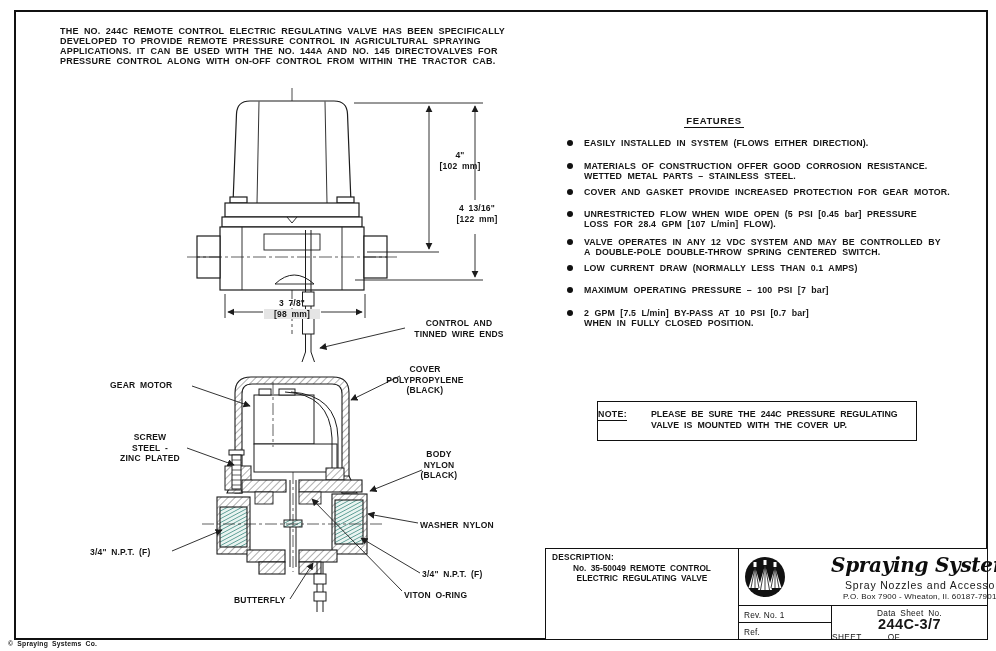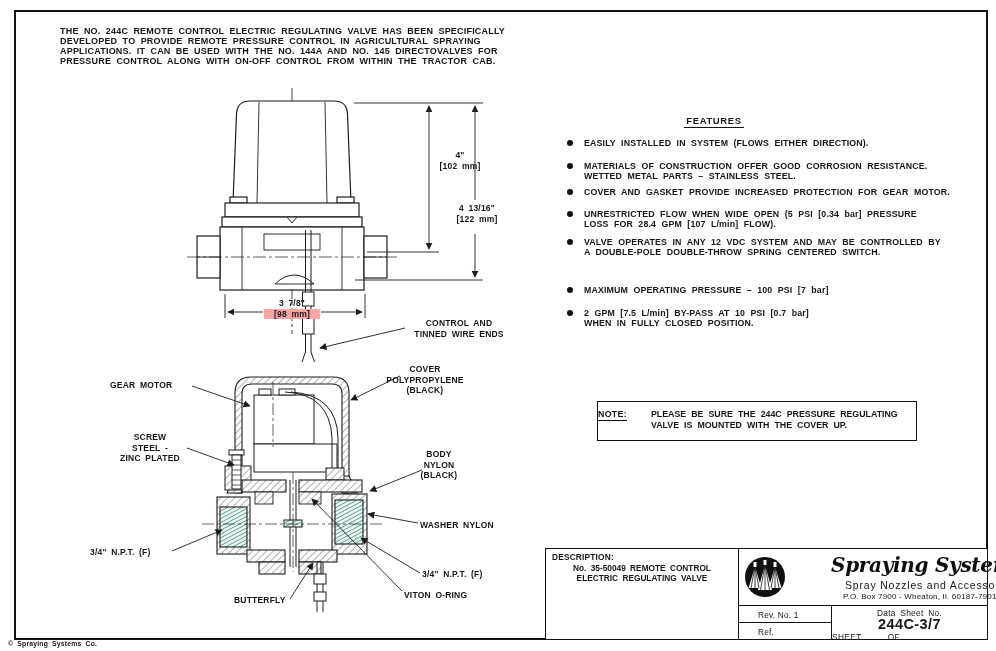--- a/index.html
+++ b/index.html
@@ -37,21 +37,21 @@
   #logo-row{height:56px;border-bottom:1.6px solid #111;display:flex;align-items:center;padding:0 4px;position:relative;}
   #company-stack{flex:1;position:relative;height:100%;}
   #company-name{position:absolute;left:44px;top:4px;font-family:"DejaVu Serif",serif;font-style:italic;
                 font-weight:700;font-size:20px;letter-spacing:-.3px;white-space:nowrap;color:#0d0d0d;}
   #tagline{position:absolute;left:58px;top:30px;font-size:10.5px;font-weight:400;letter-spacing:.8px;white-space:nowrap;}
   #address{position:absolute;left:56px;top:43px;font-size:8px;font-weight:400;letter-spacing:.2px;white-space:nowrap;}
   #revref-row{flex:1;display:flex;}
   #revref-col{width:92px;border-right:1.8px solid #111;display:flex;flex-direction:column;}
   .rr-cell{flex:1;position:relative;font-weight:400;font-size:8.3px;letter-spacing:.2px;}
   .rr-cell:first-child{border-bottom:1.4px solid #111;}
-  .rr-cell span{position:absolute;left:19px;top:4px;}
+  .rr-cell span{position:absolute;left:5px;top:4px;}
   #ds-col{flex:1;position:relative;text-align:center;}
   #ds-label{position:absolute;left:0;top:2px;width:100%;font-size:8.3px;font-weight:400;letter-spacing:.3px;word-spacing:2px;}
   #ds-no{position:absolute;left:0;top:10px;width:100%;font-size:14.5px;font-weight:700;letter-spacing:.4px;}
   #sheet-line{position:absolute;left:0;top:26px;width:100%;display:flex;justify-content:flex-start;gap:26px;
               font-size:8.3px;font-weight:400;letter-spacing:.4px;}
   #copyright{left:8px;top:640px;font-size:6.8px;font-weight:700;letter-spacing:.2px;word-spacing:2px;}
   svg{position:absolute;overflow:visible;}
 </style>
 </head>
 <body>
@@ -126,21 +126,21 @@
     <div class="lbl" style="left:418px;top:138px;width:52px;">
       <div>4"</div>
         <div>[102 mm]</div>
     </div>
     <div class="lbl" style="left:433px;top:191px;width:56px;">
       <div>4 13/16"</div>
         <div>[122 mm]</div>
     </div>
     <div class="lbl" style="left:248px;top:286px;width:56px;">
       <div>3 7/8"</div>
-        <div style="background:#fca5a5;">[98 mm]</div>
+        <div style="background:#e5e5e5;">[98 mm]</div>
     </div>
     <div class="lbl" style="left:388px;top:306px;width:110px;">
       <div>CONTROL AND</div>
         <div>TINNED WIRE ENDS</div>
     </div>
 
     <div id="features-title" class="abs">
       <span>FEATURES</span>
     </div>
     <div class="feat" style="top:149px;">
@@ -158,29 +158,35 @@
     </div>
     <div class="feat" style="top:175px;">
       <span class="dot"></span>
       <div class="ftext">
           <div>COVER AND GASKET PROVIDE INCREASED PROTECTION FOR GEAR MOTOR.</div>
         </div>
     </div>
     <div class="feat" style="top:197px;">
       <span class="dot"></span>
       <div class="ftext">
-          <div>UNRESTRICTED FLOW WHEN WIDE OPEN (5 PSI [0.34 bar] PRESSURE</div>
+          <div>UNRESTRICTED FLOW WHEN WIDE OPEN (5 PSI [0.45 bar] PRESSURE</div>
           <div>LOSS FOR 28.4 GPM [107 L/min] FLOW).</div>
         </div>
     </div>
     <div class="feat" style="top:225px;">
       <span class="dot"></span>
       <div class="ftext">
           <div>VALVE OPERATES IN ANY 12 VDC SYSTEM AND MAY BE CONTROLLED BY</div>
           <div>A DOUBLE-POLE DOUBLE-THROW SPRING CENTERED SWITCH.</div>
+        </div>
+    </div>
+    <div class="feat" style="top:251px;">
+      <span class="dot"></span>
+      <div class="ftext">
+          <div>LOW CURRENT DRAW (NORMALLY LESS THAN 0.1 AMPS)</div>
         </div>
     </div>
     <div class="feat" style="top:273px;">
       <span class="dot"></span>
       <div class="ftext">
           <div>MAXIMUM OPERATING PRESSURE – 100 PSI [7 bar]</div>
         </div>
     </div>
     <div class="feat" style="top:296px;">
       <span class="dot"></span>

